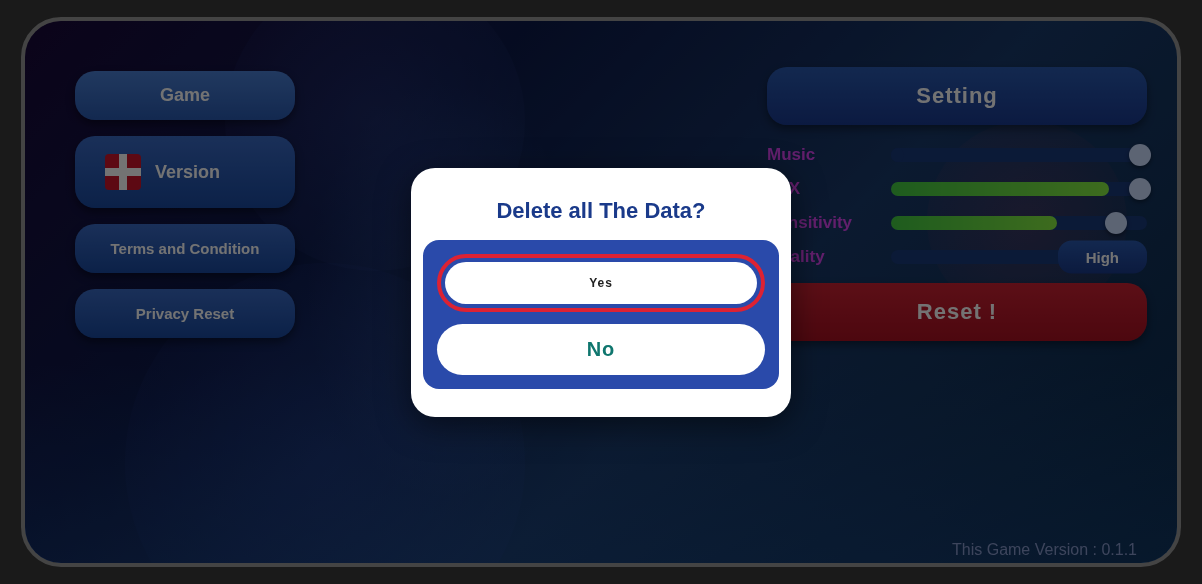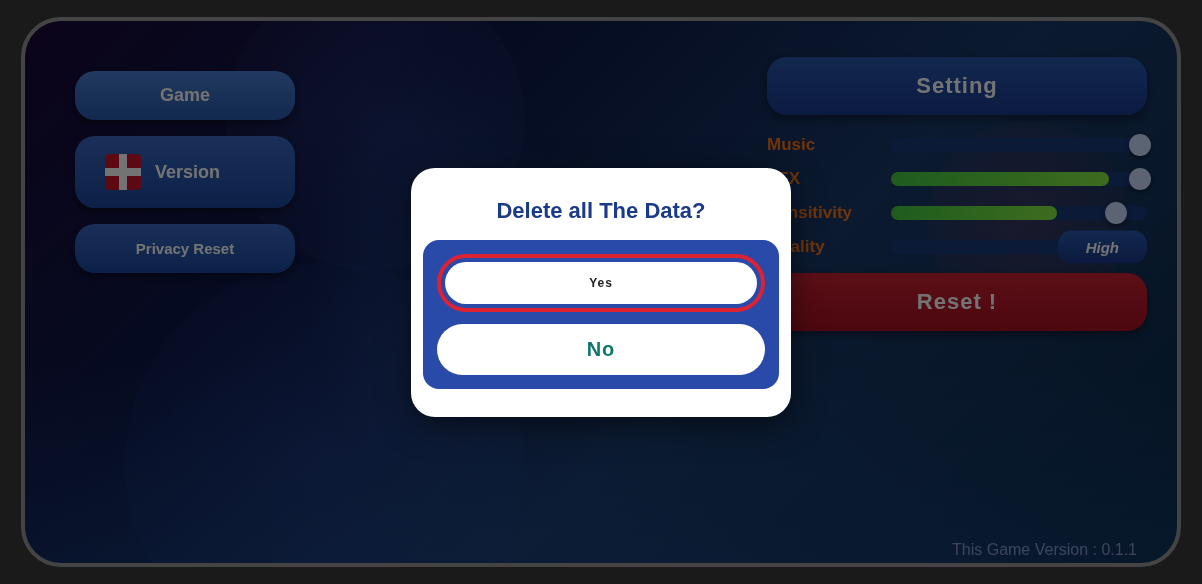--- a/index.html
+++ b/index.html
@@ -121,21 +121,21 @@
       cursor: pointer;
       box-shadow: 0 4px 8px rgba(0,0,0,0.4);
       width: 220px;
       text-align: center;
     }
 
     
     .right-panel {
       position: absolute;
       right: 30px;
-      top: 36px;
+      top: 46px;
       width: 380px;
       z-index: 10;
     }
 
     .setting-header {
       background: linear-gradient(180deg, #2a5ab0 0%, #1a3a90 100%);
       border-radius: 20px;
       color: white;
       font-size: 22px;
       font-weight: bold;
@@ -152,21 +152,21 @@
       gap: 14px;
     }
 
     .setting-row {
       display: flex;
       align-items: center;
       gap: 14px;
     }
 
     .setting-label {
-      color: #f97316;
+      color: #d946ef;
       font-size: 17px;
       font-weight: bold;
       width: 110px;
       flex-shrink: 0;
     }
 
     .slider-track {
       flex: 1;
       height: 14px;
       background: #1a3a7a;
@@ -352,20 +352,21 @@
     <div class="character-area"></div>
     <div class="bg-court"></div>
   </div>
 
   <div class="left-panel">
     <button class="back-btn">Game</button>
     <button class="lang-btn">
       <div class="flag-icon-eng"></div>
       <span>Version</span>
     </button>
+    <button class="menu-btn">Terms and Condition</button>
     <button class="menu-btn">Privacy Reset</button>
   </div>
 
   <div class="right-panel">
     <div class="setting-header">Setting</div>
     <div class="settings-list">
 
       <div class="setting-row">
         <span class="setting-label">Music</span>
         <div class="slider-track">
@@ -385,21 +386,21 @@
       <div class="setting-row">
         <span class="setting-label">Sensitivity</span>
         <div class="slider-track">
           <div class="slider-fill-green-sens"></div>
           <div class="slider-thumb slider-thumb-sens"></div>
         </div>
       </div>
 
       <div class="setting-row">
         <span class="setting-label">Quality</span>
-        <div class="slider-track" style="background:#1a3a7a;font-style:italic;">
+        <div class="slider-track" style="background:#1a3a7a;">
           <div class="quality-badge" style="position:absolute;right:0;top:50%;transform:translateY(-50%);">High</div>
         </div>
       </div>
 
     </div>
 
     <button class="reset-btn">Reset !</button>
   </div>
 
   <div class="version-text">This Game Version : 0.1.1</div>

